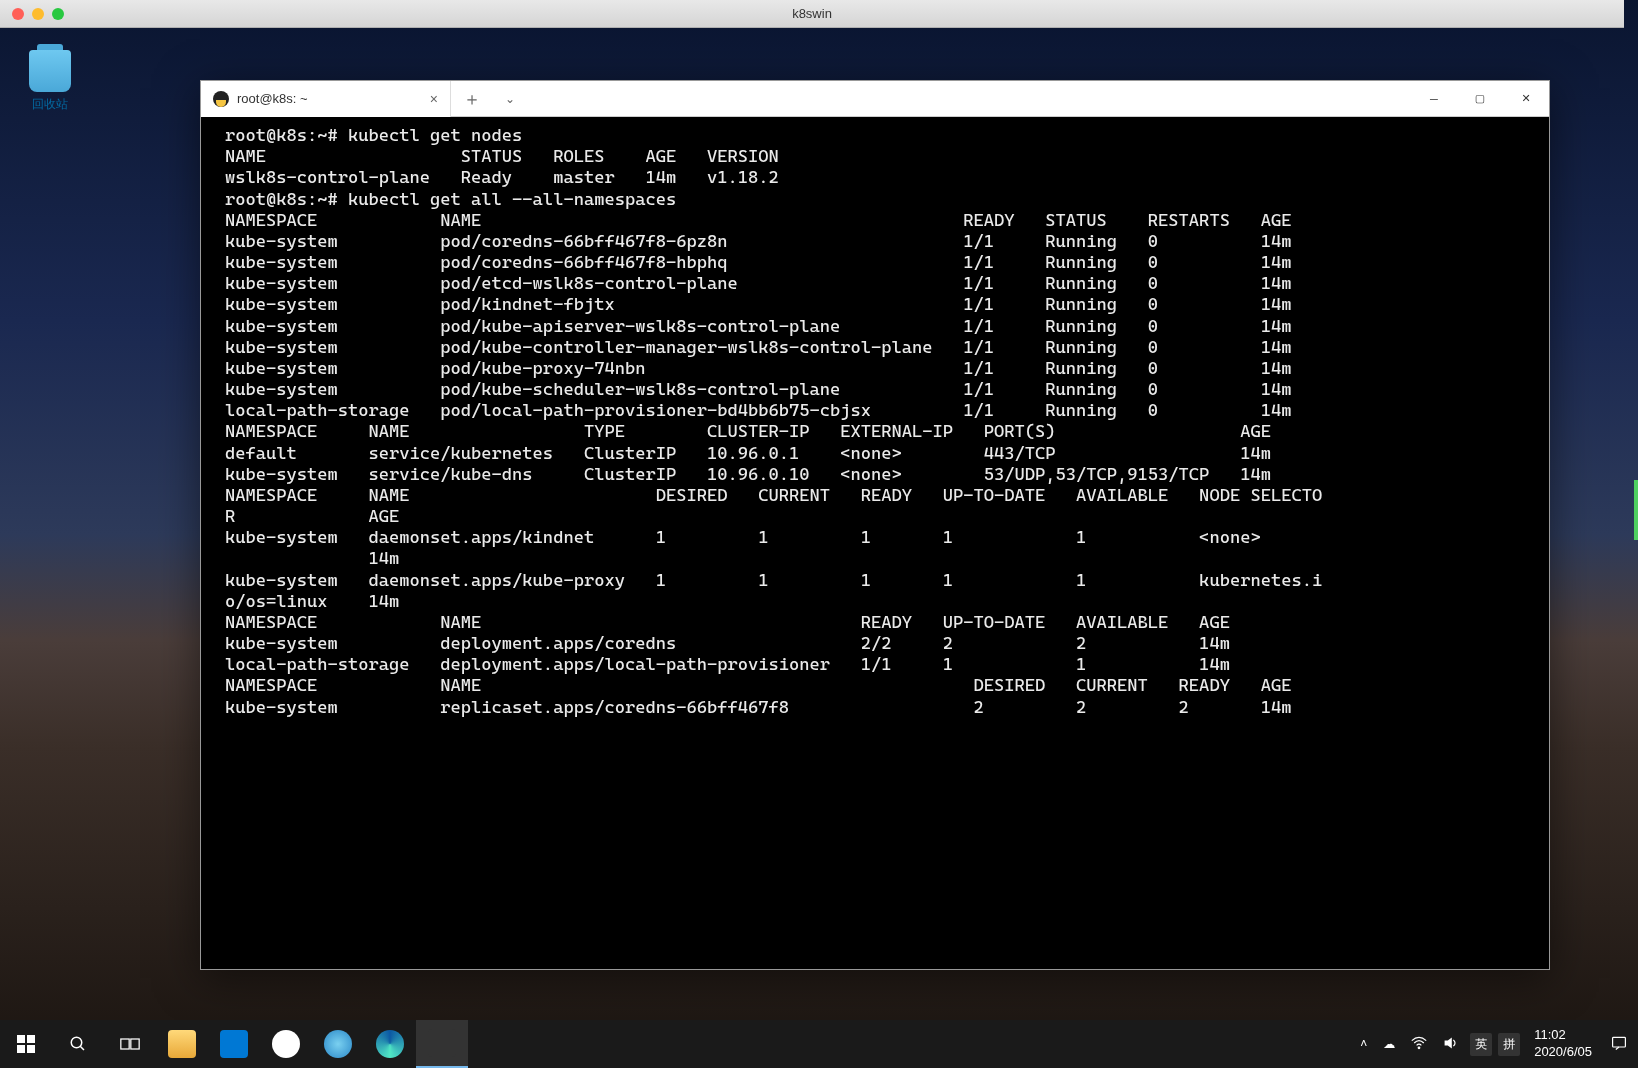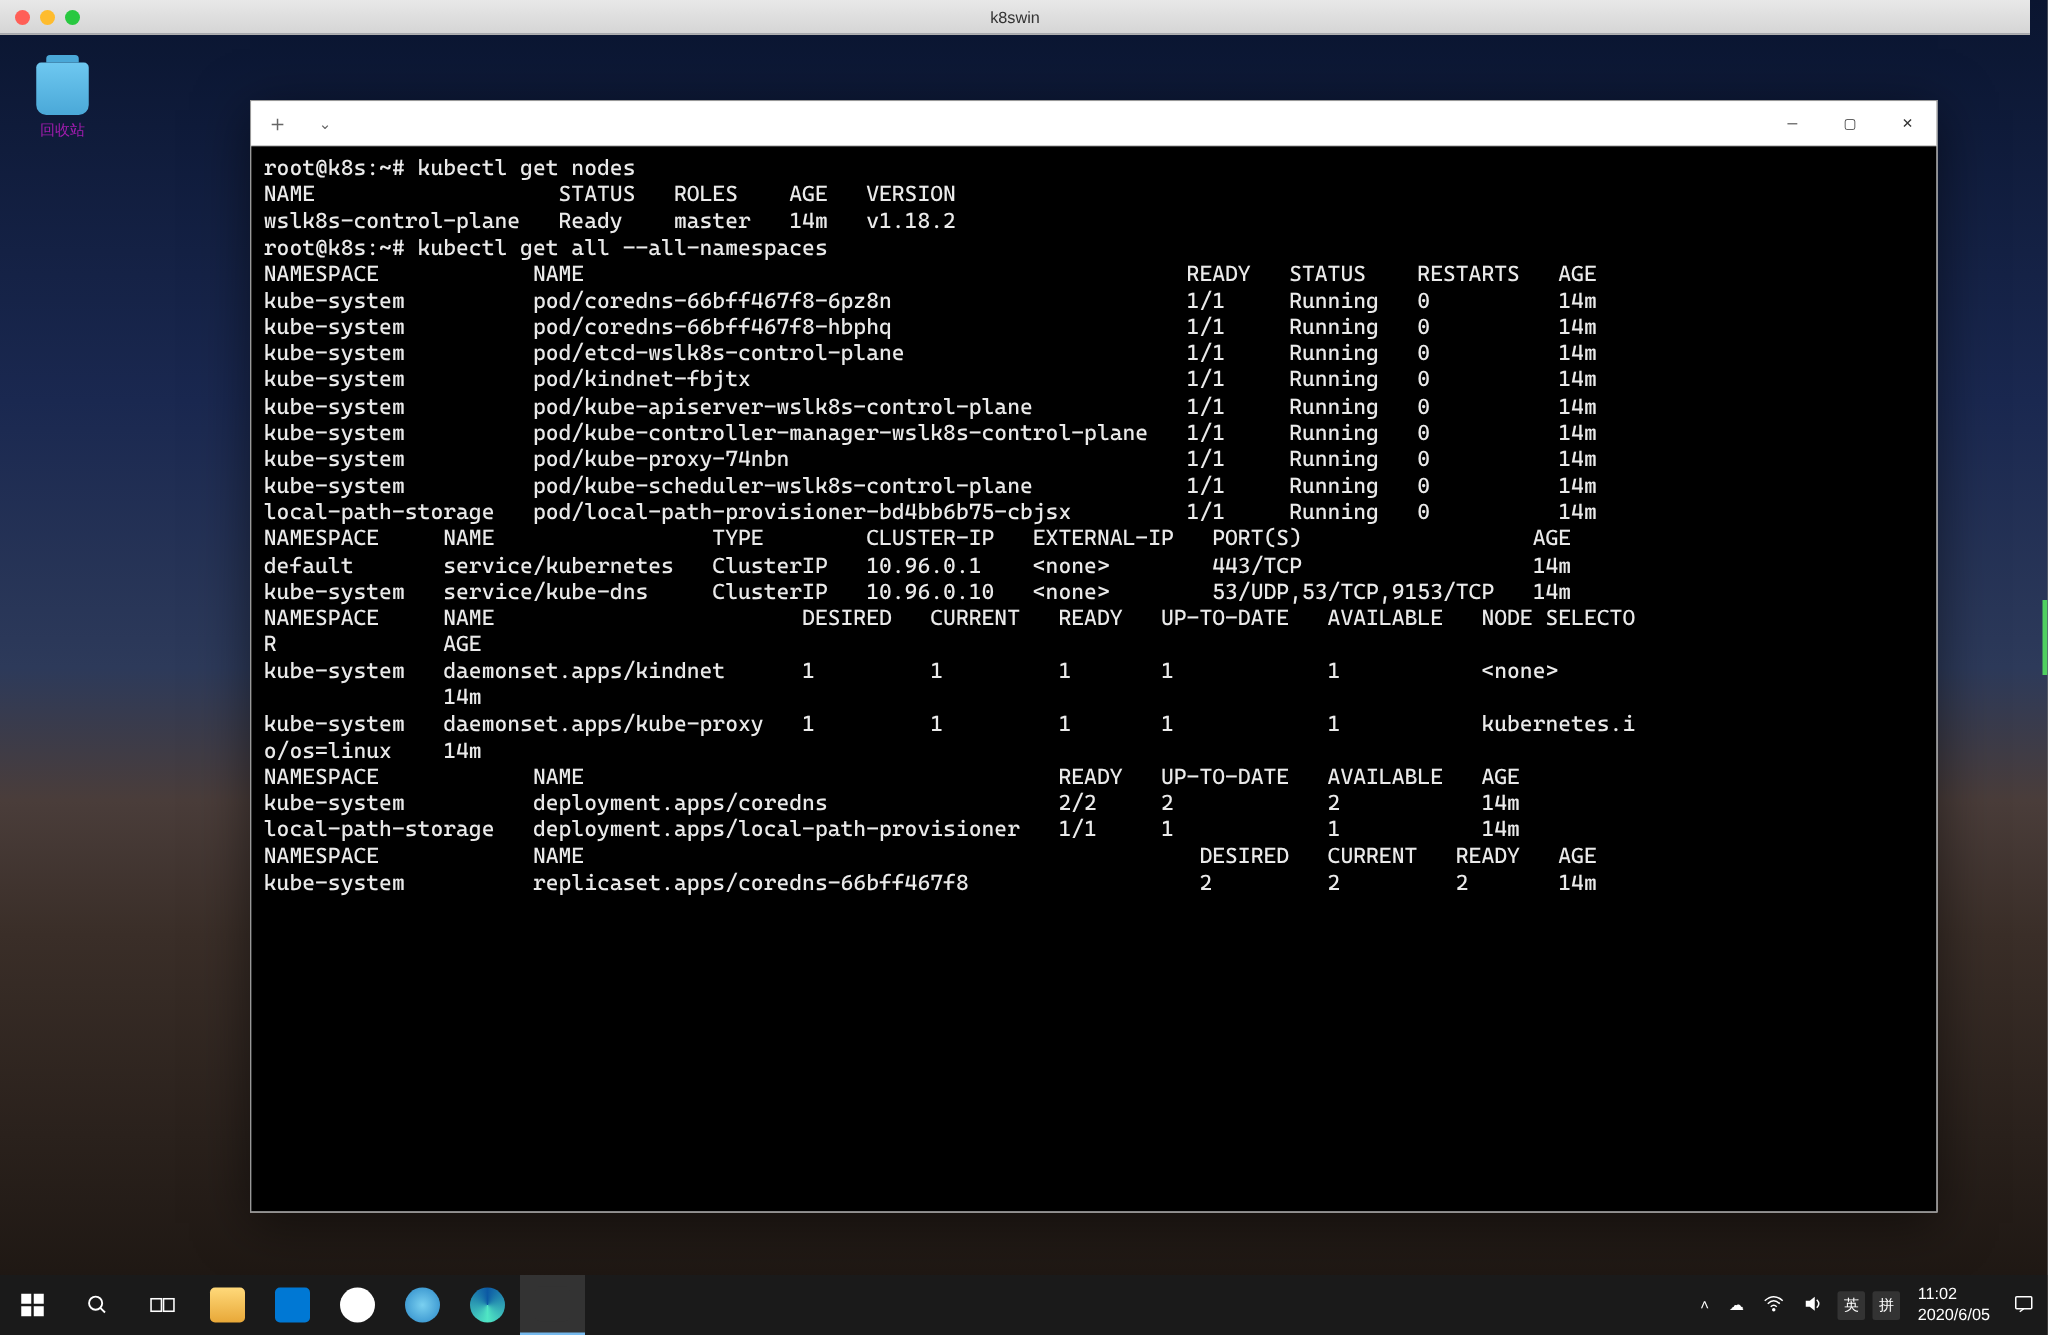--- a/index.html
+++ b/index.html
@@ -20,21 +20,21 @@
 .traffic-lights { position: absolute; left: 12px; display: flex; gap: 8px; }
 .tl { width: 12px; height: 12px; border-radius: 50%; }
 .tl-red { background:#ff5f57; }
 .tl-yellow { background:#febc2e; }
 .tl-green { background:#28c840; }
 .mac-title { font-size: 13px; color:#333; font-weight:500; }
 
 
 .desktop-icon {
   position: absolute; top: 50px; left: 20px; width: 60px;
-  text-align: center; color: #a21caf; font-size: 12px;
+  text-align: center; color: #0369a1; font-size: 12px;
 }
 .recycle-bin-icon {
   width: 42px; height: 42px; margin: 0 auto 4px;
   background: linear-gradient(#6ec8f0, #4aa8d8);
   border-radius: 4px 4px 8px 8px;
   position: relative;
 }
 .recycle-bin-icon::before {
   content:''; position:absolute; top:-6px; left:8px; right:8px; height:6px;
   background:#4aa8d8; border-radius:3px 3px 0 0;
@@ -59,21 +59,21 @@
 .tab.active { background:#fff; }
 .tux-icon { width:16px; height:16px; background:#222; border-radius:50%; position:relative; }
 .tux-icon::after { content:''; position:absolute; bottom:0; left:3px; width:10px; height:7px; background:#f5c542; border-radius:0 0 5px 5px; }
 .tab-close { margin-left:auto; color:#666; font-size:14px; cursor:pointer; }
 .new-tab-btn { padding:0 12px; color:#666; font-size:18px; cursor:pointer; }
 .dropdown-btn { padding:0 12px; color:#666; font-size:12px; cursor:pointer; }
 .win-controls { margin-left:auto; display:flex; }
 .win-btn { width:46px; height:36px; display:flex; align-items:center; justify-content:center; color:#333; font-size:11px; cursor:pointer; }
 
 .term-body {
-  flex:1; background:#000; padding:8px 10px;
+  flex:1; background:#000; padding:8px 24px;
   font-family: "Cascadia Mono", "Consolas", monospace;
   font-size: 17.5px; line-height: 1.21; color:#eaeaea;
   white-space: pre; overflow:hidden;
 }
 .term-body .line { display:block; }
 
 
 .taskbar {
   position:absolute; bottom:0; left:0; right:0; height:48px;
   background:#1a1a1a; display:flex; align-items:center;
@@ -108,20 +108,25 @@
 
 <div class="desktop-icon">
   <div class="recycle-bin-icon"></div>
   <div>回收站</div>
 </div>
 
 <div class="right-edge"></div>
 
 <div class="term-window">
   <div class="term-titlebar">
+    <div class="tab active">
+      <span class="tux-icon"></span>
+      <span>root@k8s: ~</span>
+      <span class="tab-close">×</span>
+    </div>
     <div class="new-tab-btn">＋</div>
     <div class="dropdown-btn">⌄</div>
     <div class="win-controls">
       <div class="win-btn">─</div>
       <div class="win-btn">▢</div>
       <div class="win-btn win-close">✕</div>
     </div>
   </div>
   <div class="term-body" id="term-body"><span class="line">root@k8s:~# kubectl get nodes</span><span class="line">NAME                   STATUS   ROLES    AGE   VERSION</span><span class="line">wslk8s-control-plane   Ready    master   14m   v1.18.2</span><span class="line">root@k8s:~# kubectl get all --all-namespaces</span><span class="line">NAMESPACE            NAME                                               READY   STATUS    RESTARTS   AGE</span><span class="line">kube-system          pod/coredns-66bff467f8-6pz8n                       1/1     Running   0          14m</span><span class="line">kube-system          pod/coredns-66bff467f8-hbphq                       1/1     Running   0          14m</span><span class="line">kube-system          pod/etcd-wslk8s-control-plane                      1/1     Running   0          14m</span><span class="line">kube-system          pod/kindnet-fbjtx                                  1/1     Running   0          14m</span><span class="line">kube-system          pod/kube-apiserver-wslk8s-control-plane            1/1     Running   0          14m</span><span class="line">kube-system          pod/kube-controller-manager-wslk8s-control-plane   1/1     Running   0          14m</span><span class="line">kube-system          pod/kube-proxy-74nbn                               1/1     Running   0          14m</span><span class="line">kube-system          pod/kube-scheduler-wslk8s-control-plane            1/1     Running   0          14m</span><span class="line">local-path-storage   pod/local-path-provisioner-bd4bb6b75-cbjsx         1/1     Running   0          14m</span><span class="line"></span><span class="line">NAMESPACE     NAME                 TYPE        CLUSTER-IP   EXTERNAL-IP   PORT(S)                  AGE</span><span class="line">default       service/kubernetes   ClusterIP   10.96.0.1    &lt;none&gt;        443/TCP                  14m</span><span class="line">kube-system   service/kube-dns     ClusterIP   10.96.0.10   &lt;none&gt;        53/UDP,53/TCP,9153/TCP   14m</span><span class="line"></span><span class="line">NAMESPACE     NAME                        DESIRED   CURRENT   READY   UP-TO-DATE   AVAILABLE   NODE SELECTO</span><span class="line">R             AGE</span><span class="line">kube-system   daemonset.apps/kindnet      1         1         1       1            1           &lt;none&gt;      </span><span class="line">              14m</span><span class="line">kube-system   daemonset.apps/kube-proxy   1         1         1       1            1           kubernetes.i</span><span class="line">o/os=linux    14m</span><span class="line"></span><span class="line">NAMESPACE            NAME                                     READY   UP-TO-DATE   AVAILABLE   AGE</span><span class="line">kube-system          deployment.apps/coredns                  2/2     2            2           14m</span><span class="line">local-path-storage   deployment.apps/local-path-provisioner   1/1     1            1           14m</span><span class="line"></span><span class="line">NAMESPACE            NAME                                                DESIRED   CURRENT   READY   AGE</span><span class="line">kube-system          replicaset.apps/coredns-66bff467f8                  2         2         2       14m</span></div>
 </div>

